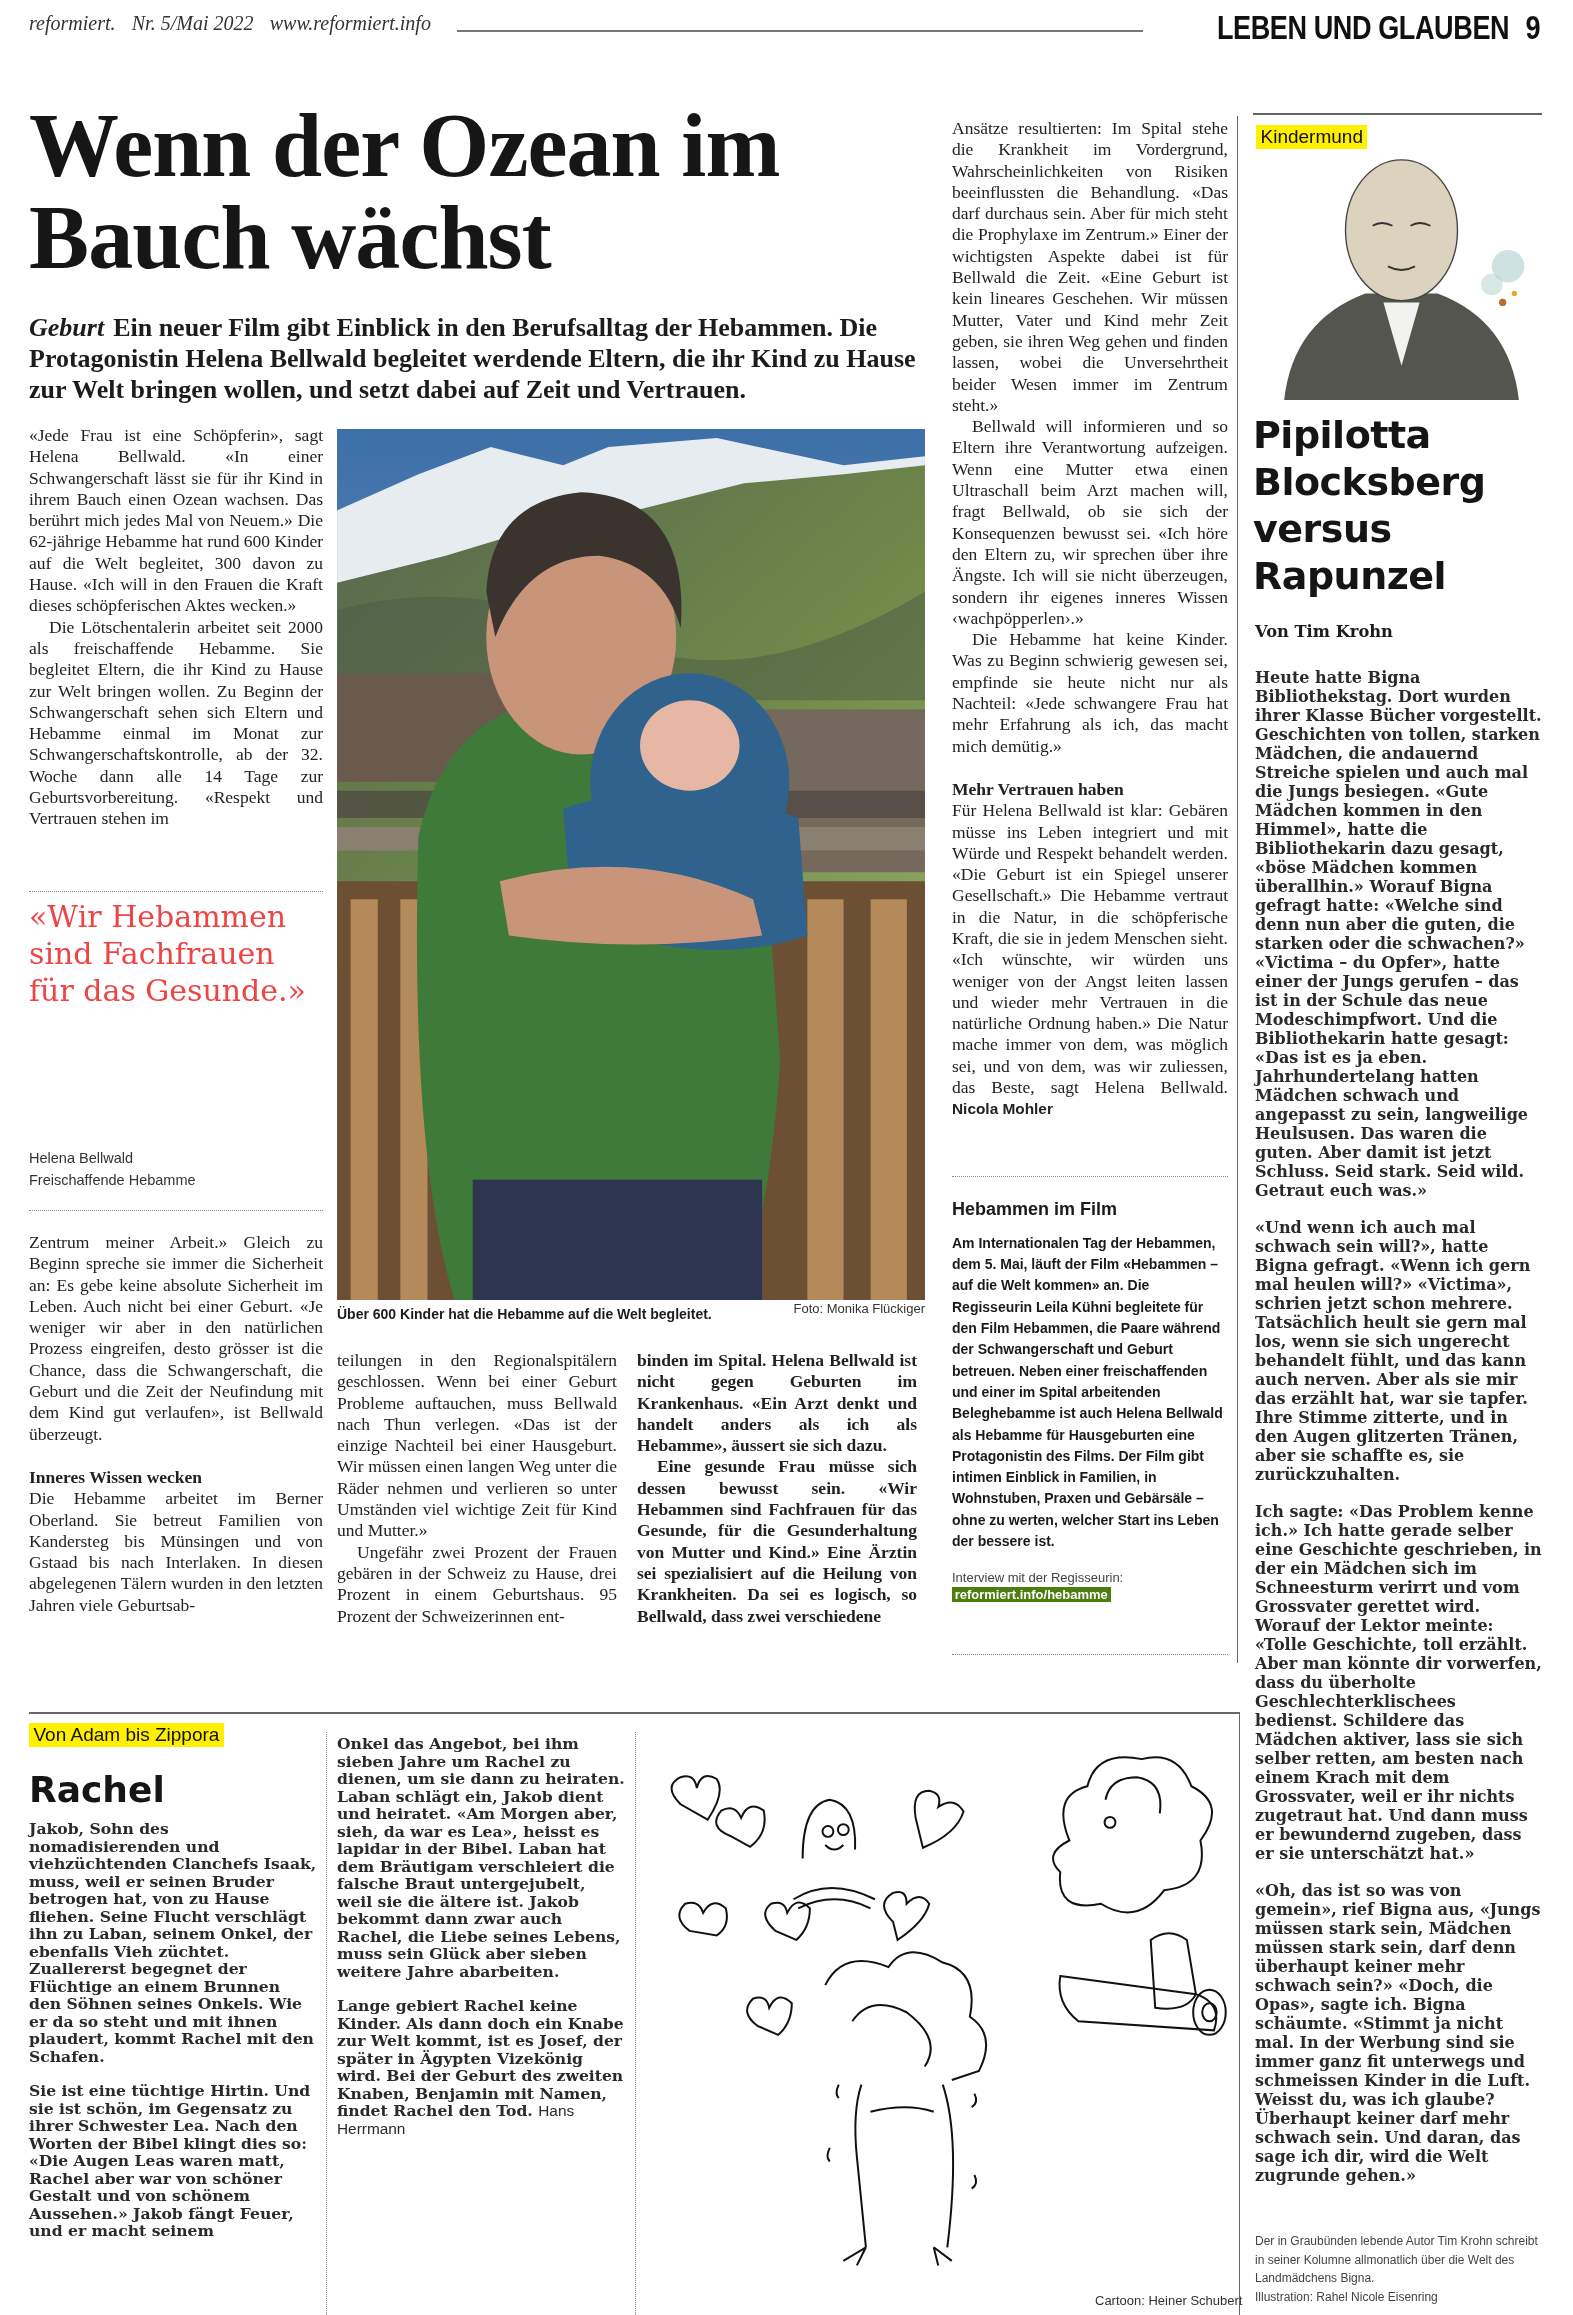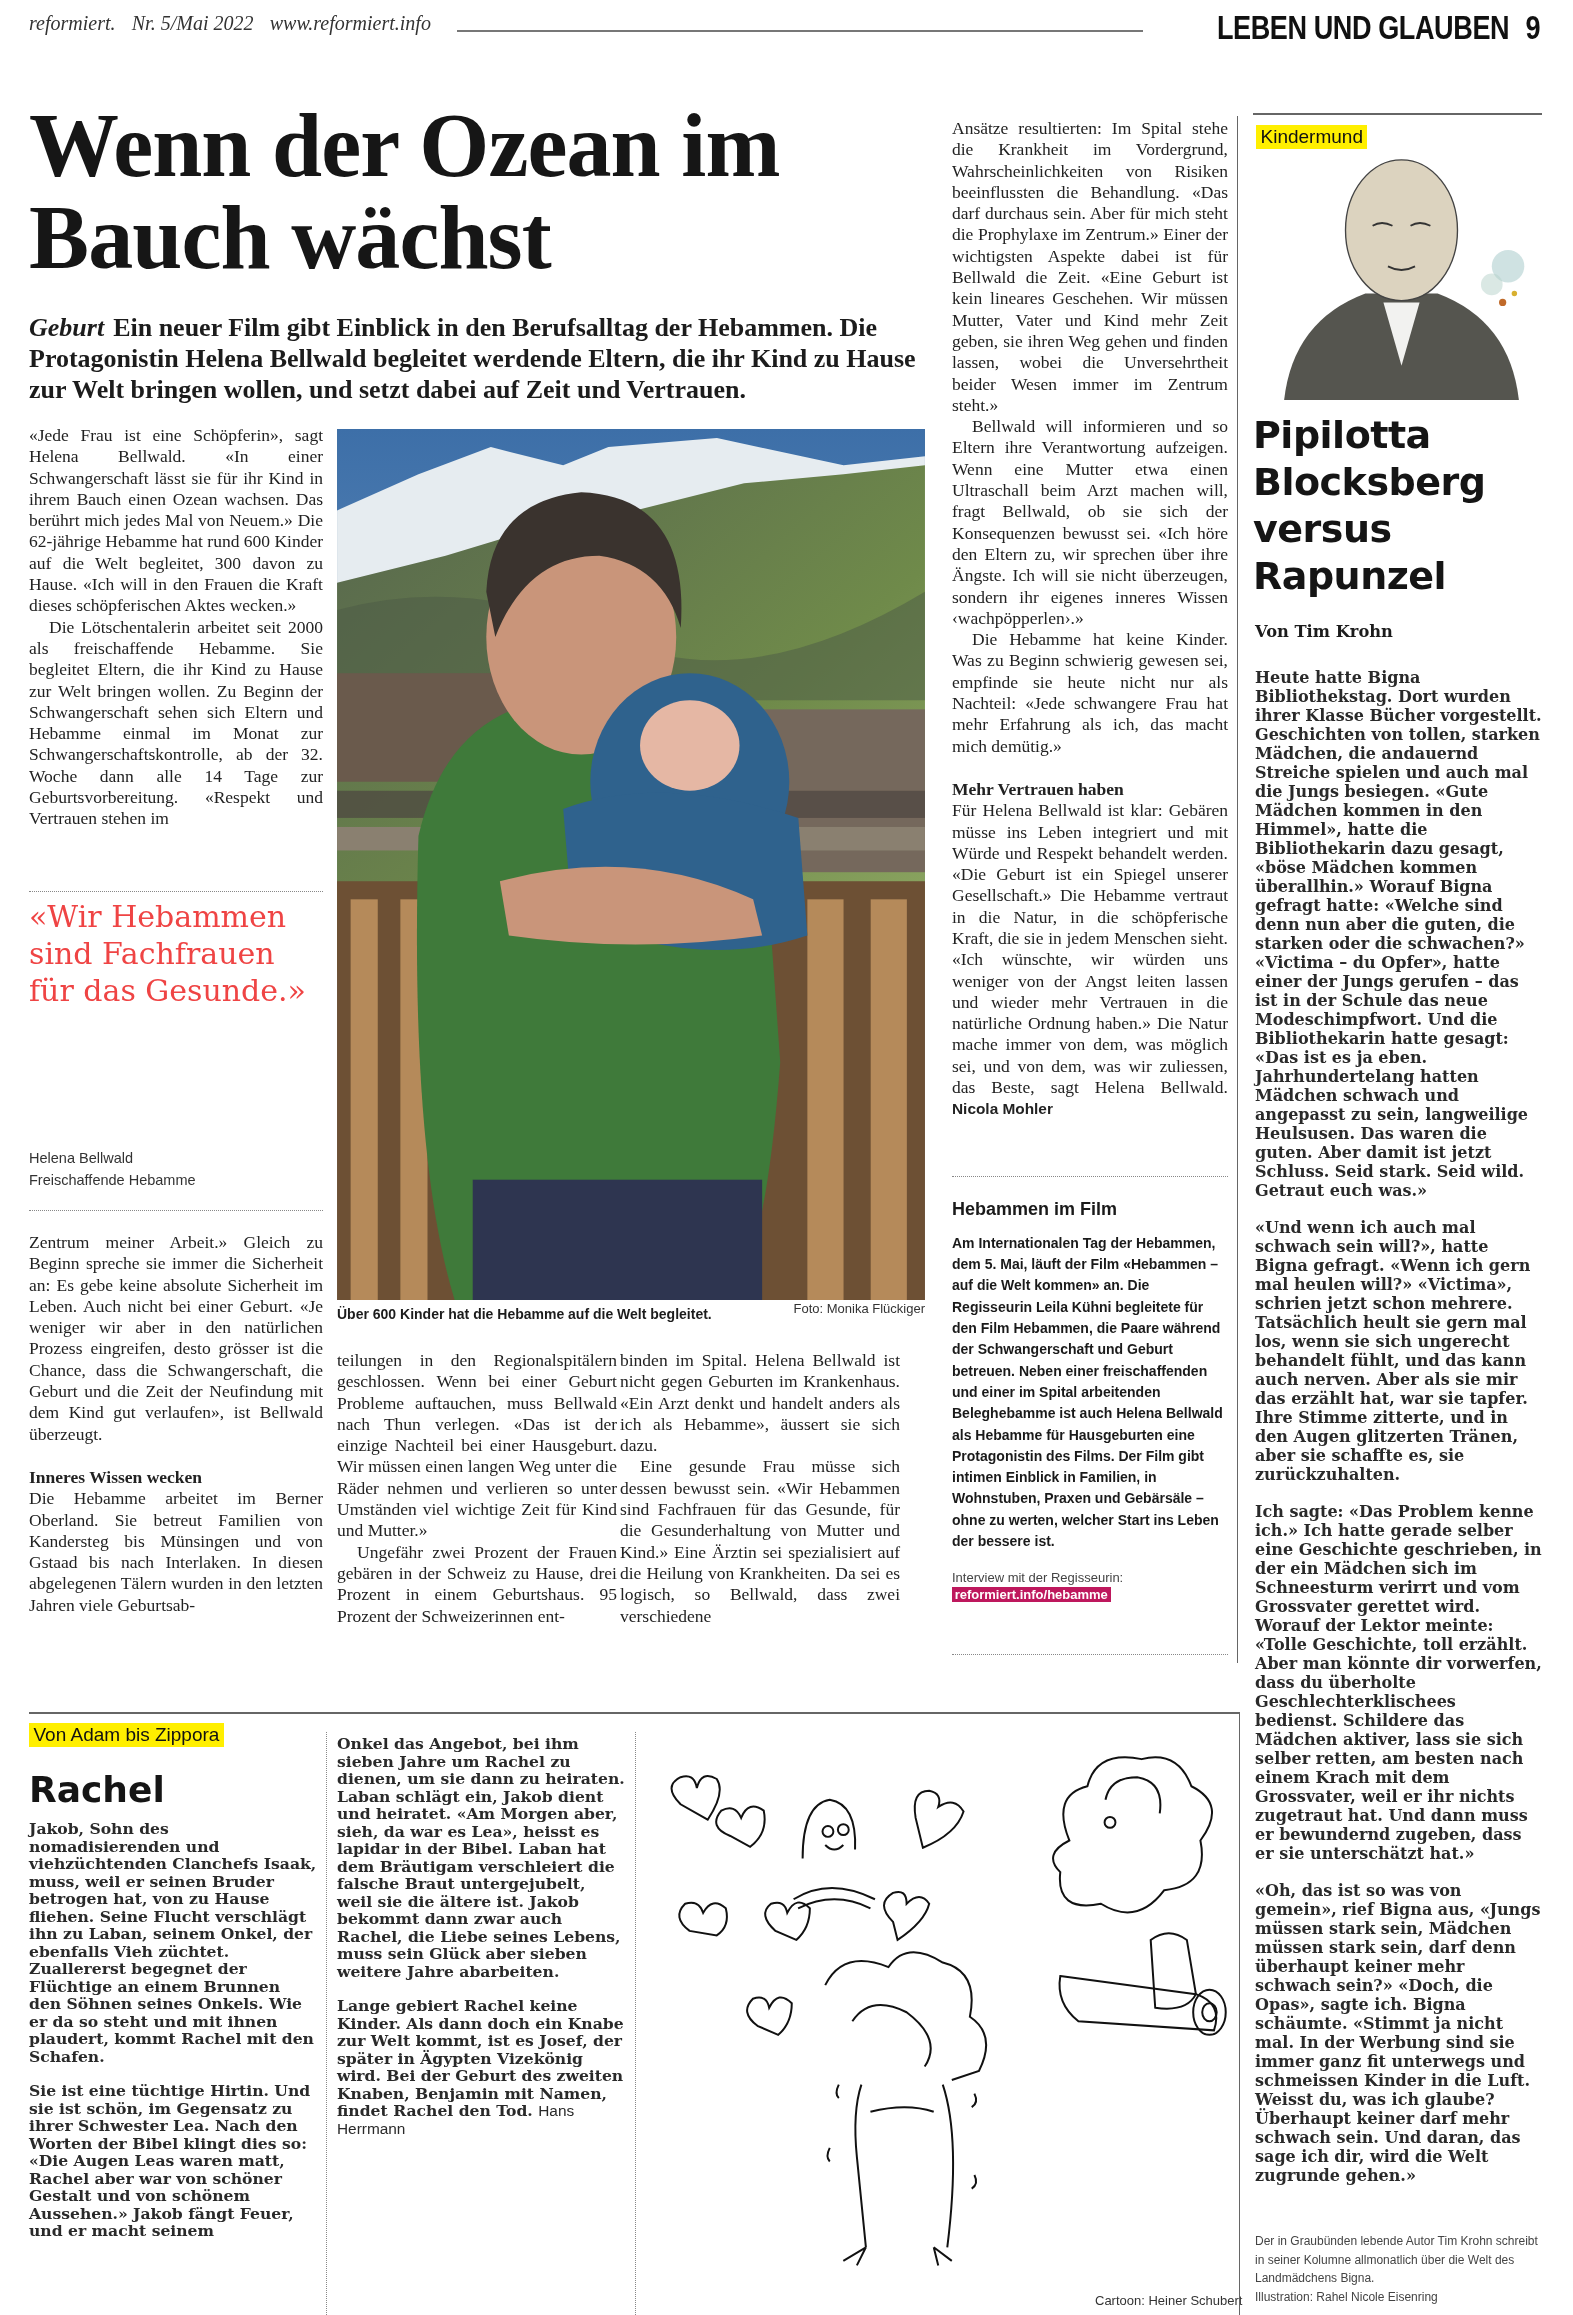--- a/index.html
+++ b/index.html
@@ -40,21 +40,21 @@
   .photo { left: 337px; top: 429px; width: 588px; height: 871px; overflow: hidden; background: #6b7b5a; }
   .caption { left: 337px; top: 1299px; width: 588px; font-family: "Liberation Sans", sans-serif; font-size: 14px; }
   .caption .cap-main { font-weight: bold; position: absolute; left: 0; top: 7.2px; }
   .caption .cap-credit { position: absolute; right: 0; top: 1.8px; color: #333; font-size: 13px; }
 
   
   .info { left: 952px; top: 1192px; width: 276px; font-family: "Liberation Sans", sans-serif; color: #1a1a1a; }
   .info h3 { font-size: 18px; font-weight: bold; margin-top: 7.2px; margin-bottom: 12.7px; }
   .info .txt { font-size: 14px; line-height: 21.3px; font-weight: bold; }
   .info .lnk-label { font-size: 13px; color: #444; margin-top: 18px; }
-  .info .lnk { display: inline-block; background: #be185d; color: #fff; font-size: 13px; font-weight: bold; padding: 0 2.7px; margin-top: 1.8px; }
+  .info .lnk { display: inline-block; background: #4d7c0f; color: #fff; font-size: 13px; font-weight: bold; padding: 0 2.7px; margin-top: 1.8px; }
 
   
   .tag { display: inline-block; background: #ffef00; font-family: "Liberation Sans", sans-serif; font-size: 19px; padding: 0.9px 4.5px; color: #111; }
   .rc-title { font-family: "DejaVu Sans", sans-serif; font-weight: bold; font-size: 38px; line-height: 47px; color: #151515; letter-spacing: -0.5px; }
   .rc-by { font-family: "DejaVu Serif", serif; font-weight: bold; font-size: 16.3px; }
   .rc-body { font-family: "DejaVu Serif", serif; font-weight: bold; font-size: 16px; line-height: 19px; color: #2a2a2a; }
   .rc-body p { margin-bottom: 18px; }
   .rc-note { font-family: "Liberation Sans", sans-serif; font-size: 12px; line-height: 18.5px; color: #444; }
 
   
@@ -146,21 +146,21 @@
 <div class="abs caption">
   <span class="cap-main">Über 600 Kinder hat die Hebamme auf die Welt begleitet.</span>
   <span class="cap-credit">Foto: Monika Flückiger</span>
 </div>
 
 <div class="abs body" style="left:337px; top:1350px; width:280px;">
   <p>teilungen in den Regionalspitälern geschlossen. Wenn bei einer Geburt Probleme auftauchen, muss Bellwald nach Thun verlegen. «Das ist der einzige Nachteil bei einer Hausgeburt. Wir müssen einen langen Weg unter die Räder nehmen und verlieren so unter Umständen viel wichtige Zeit für Kind und Mutter.»</p>
   <p>Ungefähr zwei Prozent der Frauen gebären in der Schweiz zu Hause, drei Prozent in einem Geburtshaus. 95 Prozent der Schweizerinnen ent-</p>
 </div>
 
-<div class="abs body" style="left:620px; top:1350px; width:280px;">
+<div class="abs body" style="left:637px; top:1350px; width:280px;font-weight:bold;">
   <p>binden im Spital. Helena Bellwald ist nicht gegen Geburten im Krankenhaus. «Ein Arzt denkt und handelt anders als ich als Hebamme», äussert sie sich dazu.</p>
   <p>Eine gesunde Frau müsse sich dessen bewusst sein. «Wir Hebammen sind Fachfrauen für das Gesunde, für die Gesunderhaltung von Mutter und Kind.» Eine Ärztin sei spezialisiert auf die Heilung von Krankheiten. Da sei es logisch, so Bellwald, dass zwei verschiedene</p>
 </div>
 
 <div class="abs body" style="left:952px; top:118px; width:276px;">
   <p>Ansätze resultierten: Im Spital stehe die Krankheit im Vordergrund, Wahrscheinlichkeiten von Risiken beeinflussten die Behandlung. «Das darf durchaus sein. Aber für mich steht die Prophylaxe im Zentrum.» Einer der wichtigsten Aspekte dabei ist für Bellwald die Zeit. «Eine Geburt ist kein lineares Geschehen. Wir müssen Mutter, Vater und Kind mehr Zeit geben, sie ihren Weg gehen und finden lassen, wobei die Unversehrtheit beider Wesen immer im Zentrum steht.»</p>
   <p>Bellwald will informieren und so Eltern ihre Verantwortung aufzeigen. Wenn eine Mutter etwa einen Ultraschall beim Arzt machen will, fragt Bellwald, ob sie sich der Konsequenzen bewusst sei. «Ich höre den Eltern zu, wir sprechen über ihre Ängste. Ich will sie nicht überzeugen, sondern ihr eigenes inneres Wissen ‹wachpöpperlen›.»</p>
   <p>Die Hebamme hat keine Kinder. Was zu Beginn schwierig gewesen sei, empfinde sie heute nicht nur als Nachteil: «Jede schwangere Frau hat mehr Erfahrung als ich, das macht mich demütig.»</p>
   <p class="sub">Mehr Vertrauen haben</p>
   <p><span>Für Helena Bellwald ist klar: Gebären müsse ins Leben integriert und mit Würde und Respekt behandelt werden. «Die Geburt ist ein Spiegel unserer Gesellschaft.» Die Hebamme vertraut in die Natur, in die schöpferische Kraft, die sie in jedem Menschen sieht. «Ich wünschte, wir würden uns weniger von der Angst leiten lassen und wieder mehr Vertrauen in die natürliche Ordnung haben.» Die Natur mache immer von dem, was möglich sei, und von dem, was wir zuliessen, das Beste, sagt Helena Bellwald.</span> <span class="byline-inline">Nicola Mohler</span></p>

